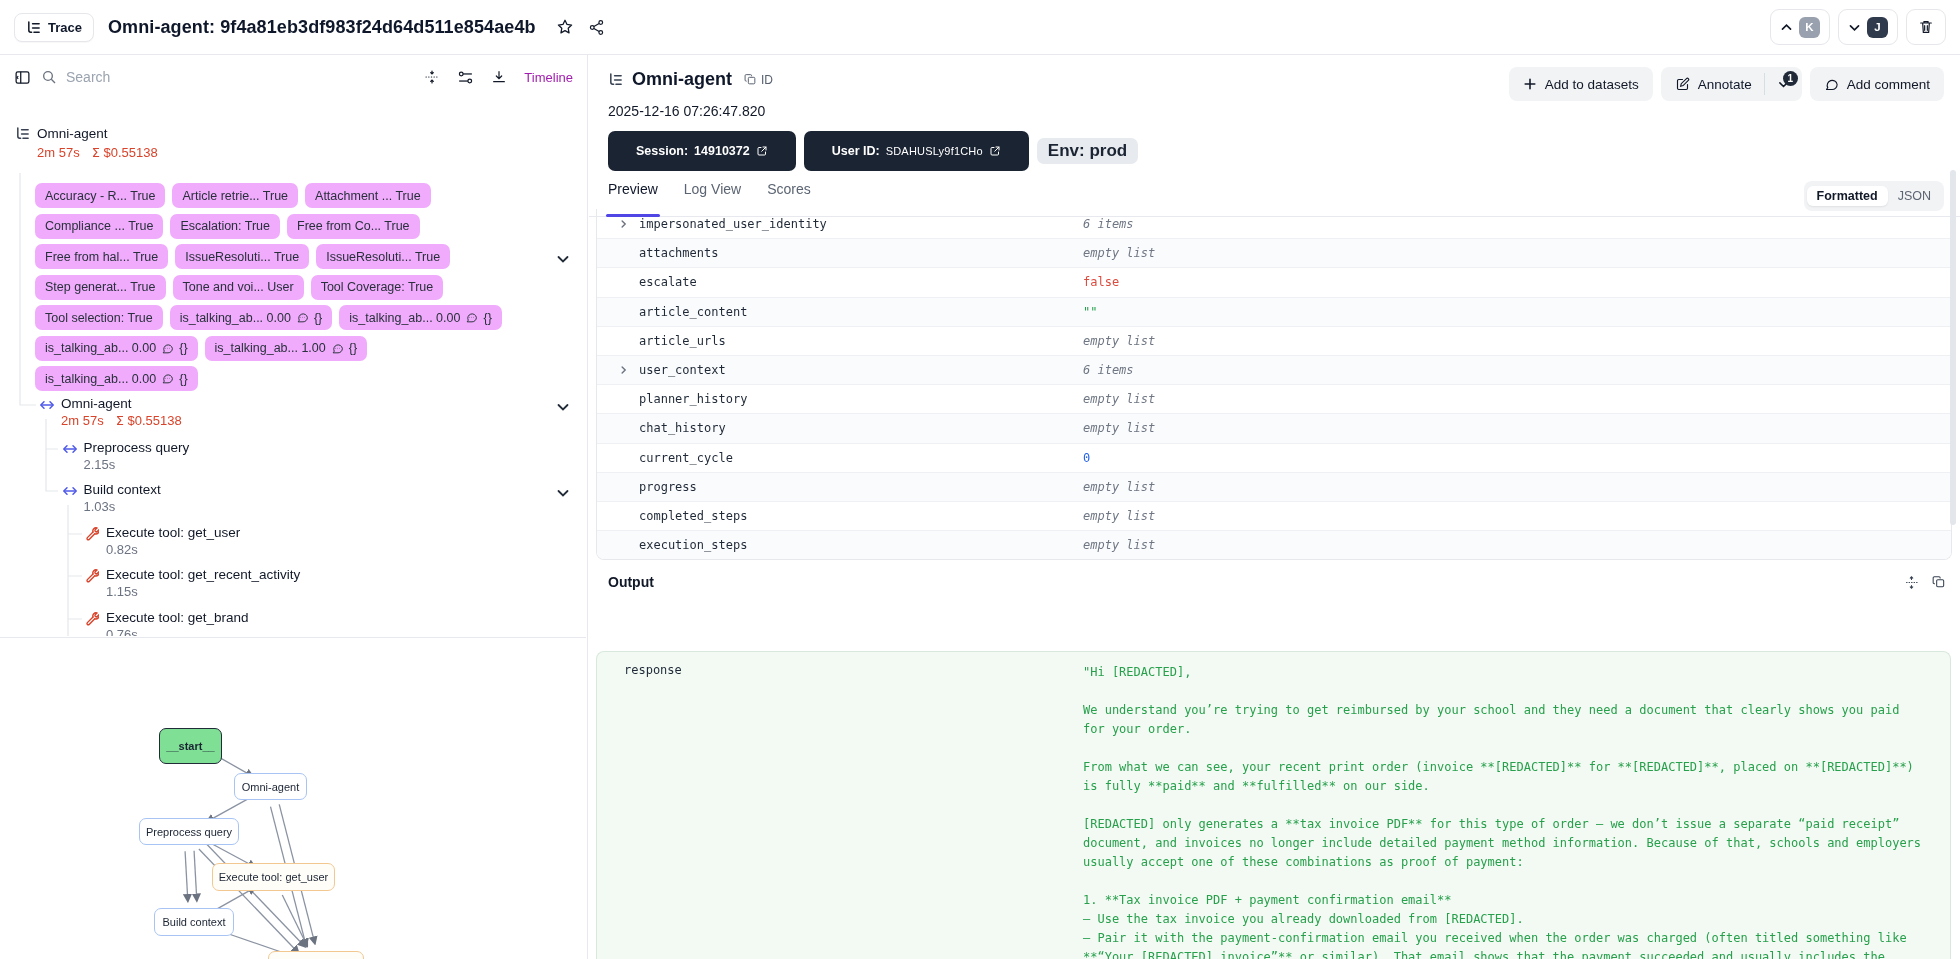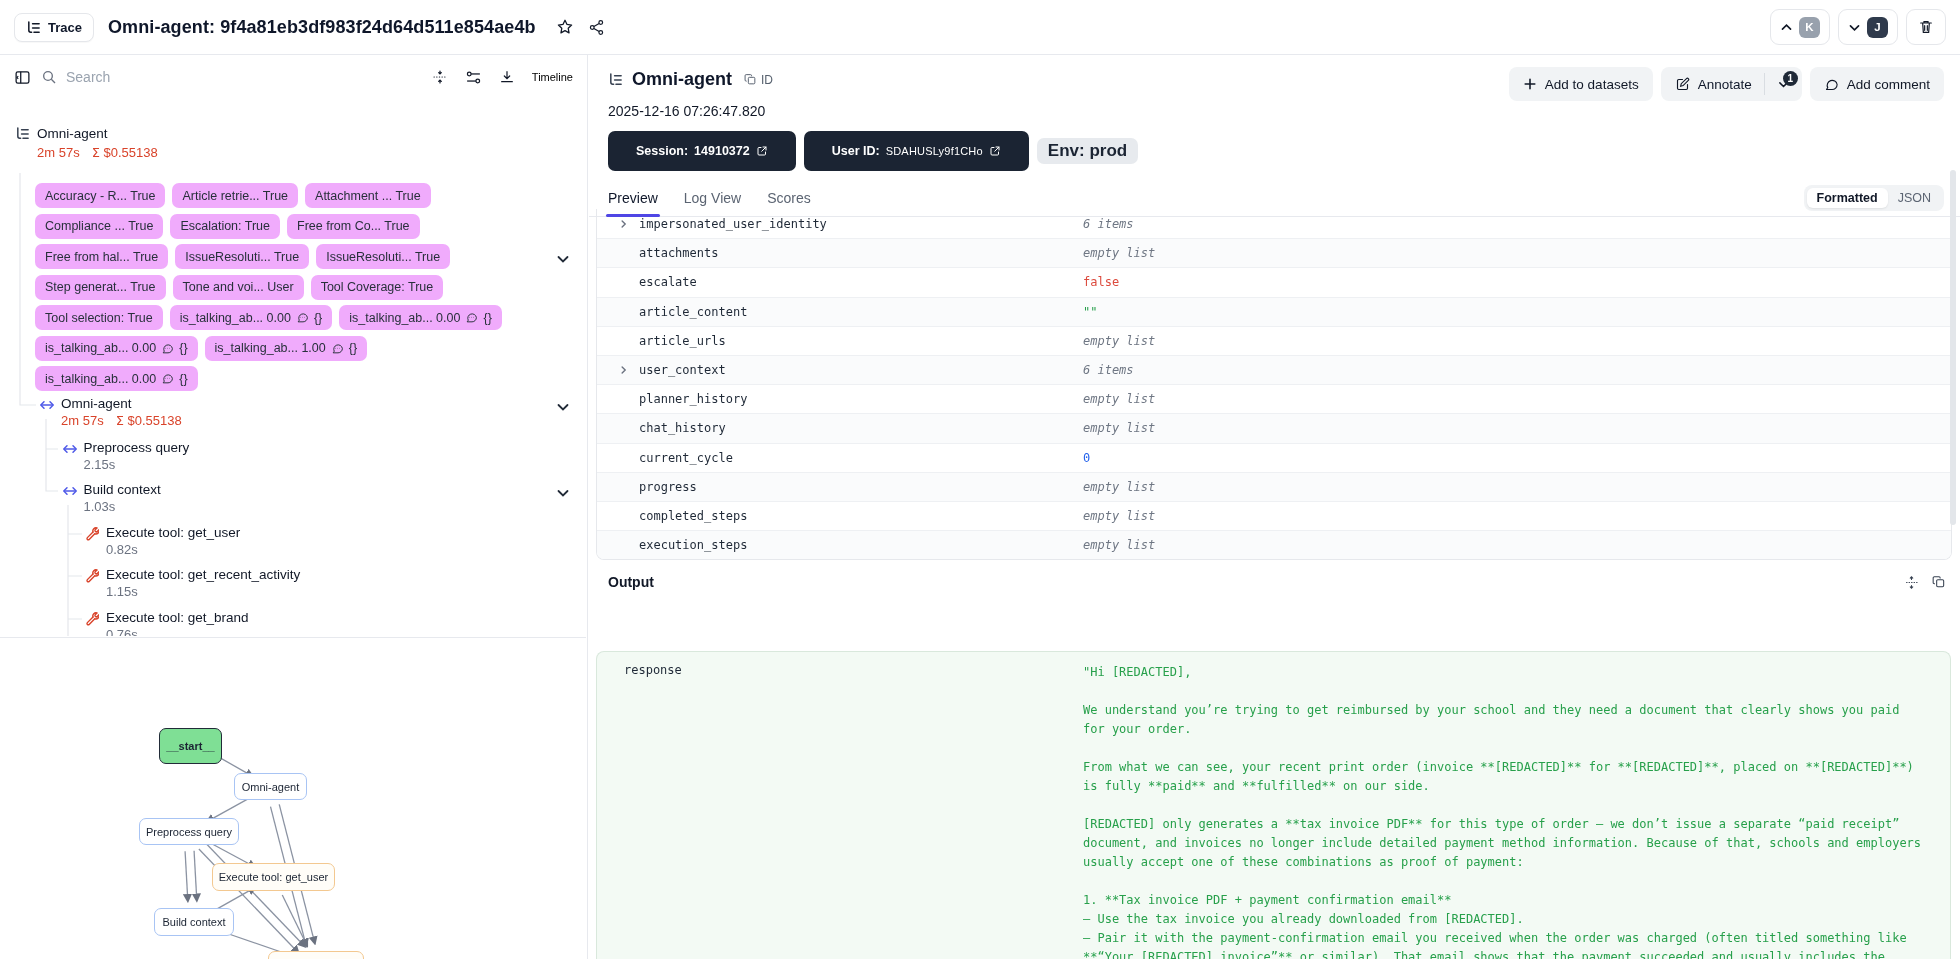--- a/index.html
+++ b/index.html
@@ -23,21 +23,21 @@
   .key-badge.dark { background:#2f3a4c; }
 
   
   .sidebar { position:absolute; top:55px; left:0; width:588px; bottom:0; background:#fff;
     border-right:1px solid #e7e9ee; }
   .sidebar-header { height:44px; display:flex; align-items:center; padding:0 14px; gap:10px;justify-content:space-between; }
   .search-wrap { display:flex; align-items:center; gap:9px; flex:0 0 auto; width:300px; }
   .search-input { border:none; outline:none; font-size:14px; color:#111827; width:240px; }
   .search-input::placeholder { color:#9aa3af; }
   .hdr-icons { margin-left:auto; display:flex; align-items:center; gap:17px; }
-  .timeline-label { font-size:11px; font-weight:500; color:#000000; }
+  .timeline-label { font-size:13px; font-weight:500; color:#a21caf; }
   .icon-btn { background:none; border:none; cursor:pointer; display:flex; align-items:center; }
 
   .tree { position:absolute; top:44px; left:0; right:0; height:537px; overflow:hidden; }
   .tree-root-row { position:absolute; top:27px; left:15px; display:flex; gap:7px; align-items:center;
     font-size:13.5px; font-weight:500; color:#111827; }
   .tree-root-metrics { position:absolute; top:46px; left:37px; font-size:13px; color:#d9432a;
     display:flex; gap:12px; align-items:center; }
   .badges { position:absolute; top:84px; left:35px; width:530px; display:flex; flex-direction:column; gap:5.5px; }
   .badge-row { display:flex; gap:7px; }
   .badge { display:inline-flex; align-items:center; gap:5px; background:#f0abfc; border-radius:7px;
@@ -73,21 +73,21 @@
   .annotate-caret { position:relative; display:flex; align-items:center; padding:0 12px; cursor:pointer; }
   .count-badge { position:absolute; top:4px; right:4px; min-width:15px; height:15px; border-radius:8px;
     background:#1f2937; color:#fff; font-size:10px; font-weight:700; display:flex; align-items:center; justify-content:center; padding:0 4px; }
   .timestamp { margin-top:13px; font-size:14px; color:#111827; }
   .id-badges { display:flex; gap:8px; margin-top:12px; align-items:center; }
   .pill-dark { display:flex; align-items:center; gap:6px; background:#1b2433; color:#fff; border-radius:7px;
     height:40px; padding:0 28px; font-size:12.5px; font-weight:700; cursor:pointer;justify-content:space-between; }
   .pill-dark .val-small { font-size:11px; font-weight:400; letter-spacing:.2px; }
   .pill-light { display:flex; align-items:center; background:#e7eaee; color:#1b2433; border-radius:7px;
     height:26px; padding:0 11px; font-size:17px; font-weight:700; }
-  .tabs { display:flex; align-items:flex-end; gap:26px; padding:0 16px 0 19px; margin-top:10px;
+  .tabs { display:flex; gap:26px; padding:0 16px 0 19px; margin-top:10px;
     border-bottom:1px solid #e7e9ee; height:36px; position:relative; }
   .tab { font-size:14px; color:#5b6472; padding-bottom:10px; position:relative; cursor:pointer; }
   .tab.active { color:#0f172a; font-weight:500; }
   .tab.active::after { content:""; position:absolute; left:-2px; right:-2px; bottom:-1px; height:3px;
     background:#4f46e5; border-radius:2px; }
   .fmt-toggle { margin-left:auto; margin-bottom:5px; background:#f1f3f5; border-radius:8px; padding:3px;
     display:flex; align-items:center; }
   .fmt-opt { font-size:12.5px; padding:3px 10px; border-radius:6px; color:#5b6472; cursor:pointer; }
   .fmt-opt.active { background:#fff; color:#111827; font-weight:700; box-shadow:0 1px 2px rgba(0,0,0,.08); }
 

